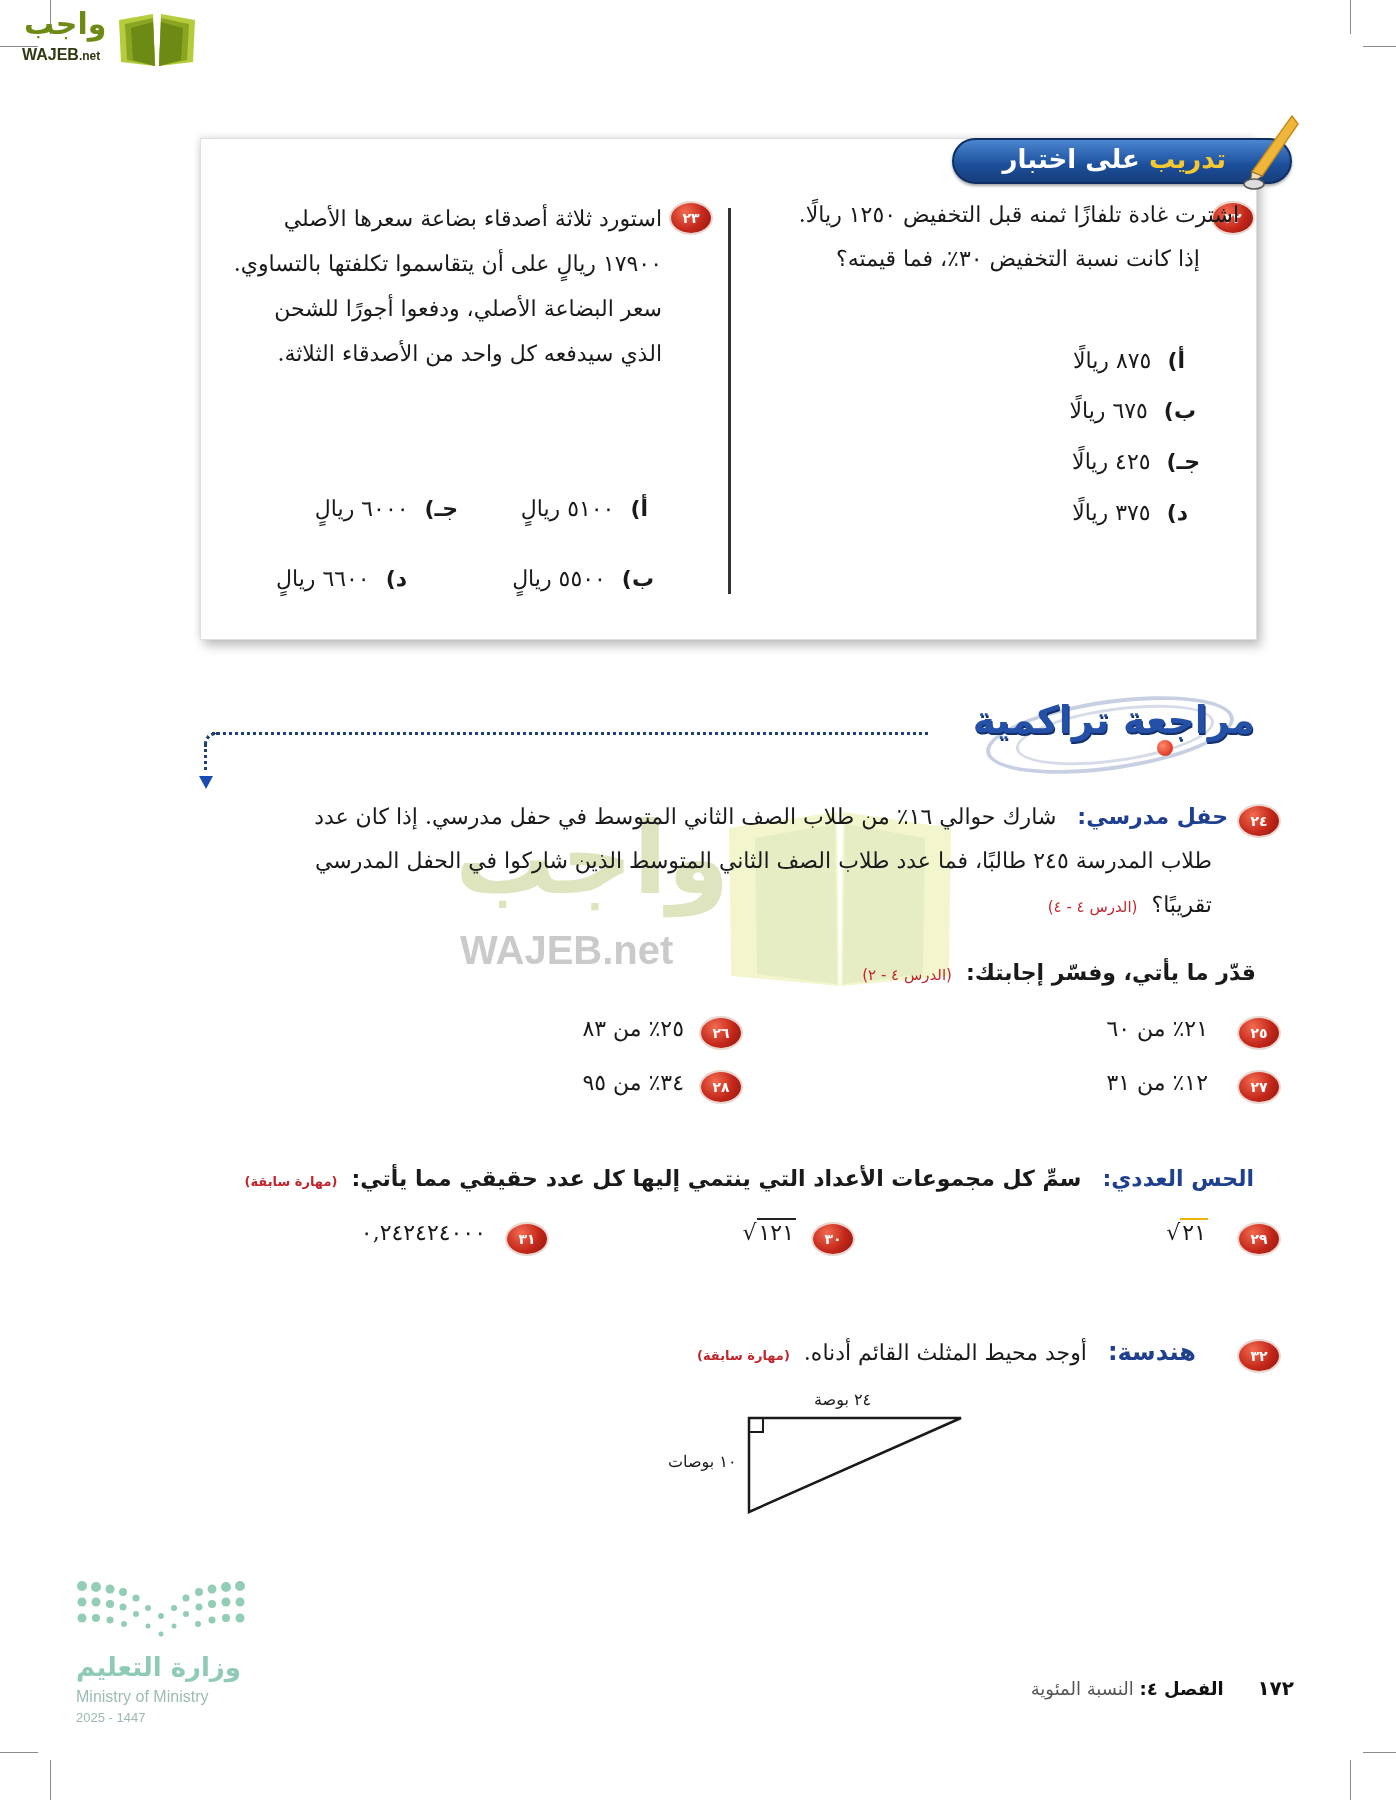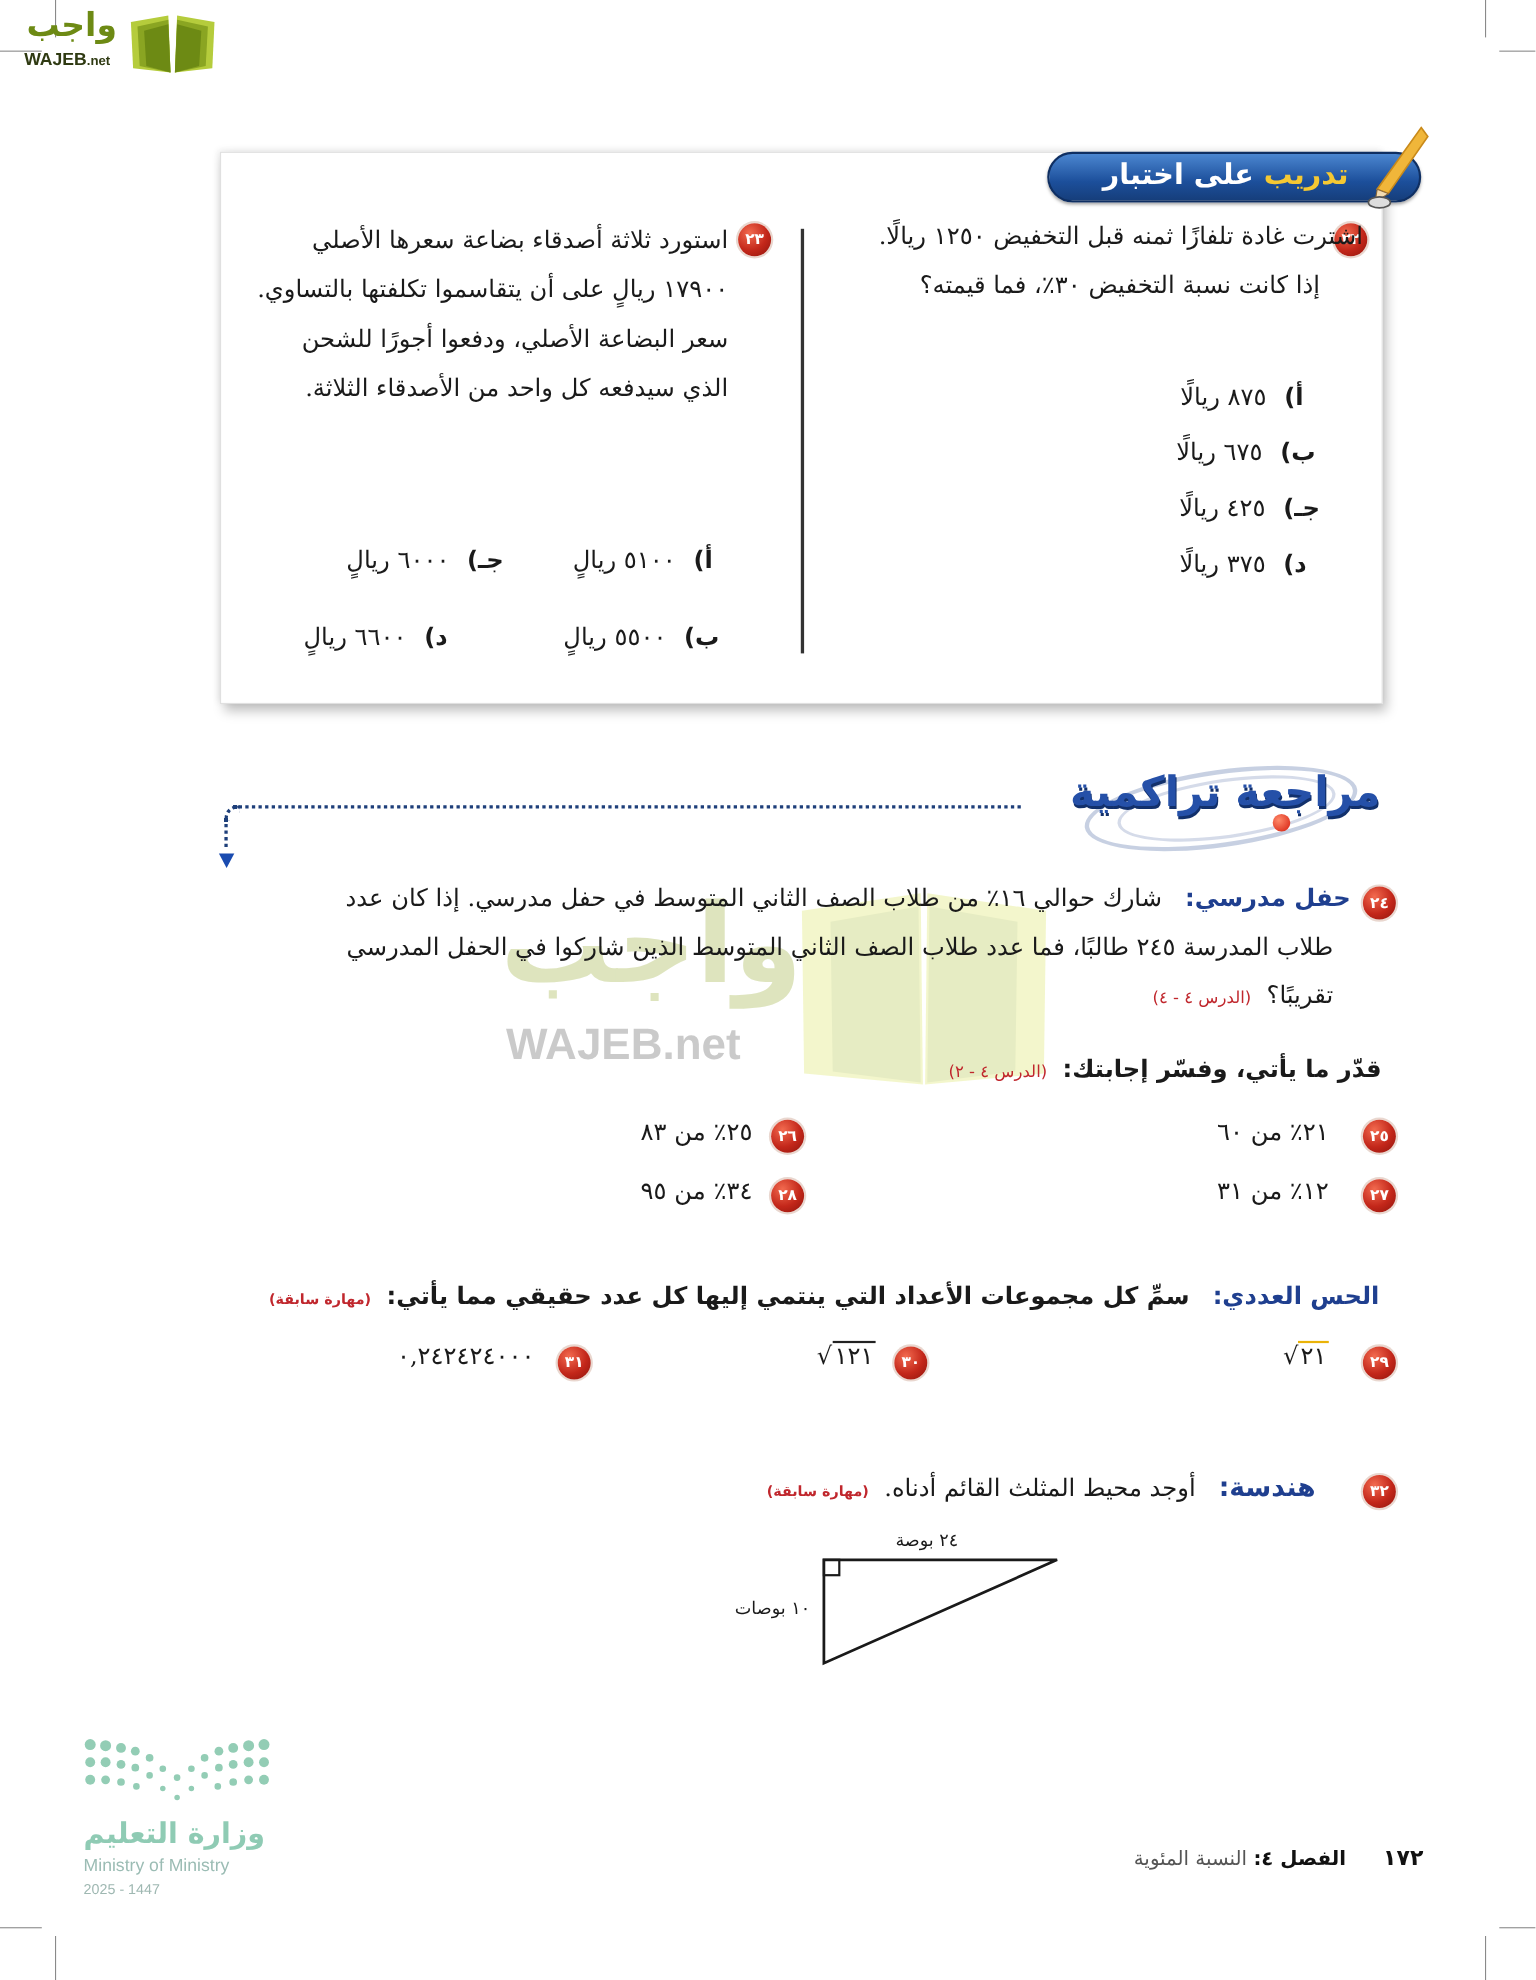--- a/index.html
+++ b/index.html
@@ -25,21 +25,21 @@
   .card-title { left: 952px; top: 138px; width: 340px; height: 46px; border-radius: 24px;
           background: linear-gradient(#4b86d0, #1c4f9b 60%, #163e7b); border: 2px solid #0f2f62;
           box-shadow: 0 2px 3px rgba(0,0,0,0.35); }
   .card-title-text { position: absolute; right: 64px; top: 4px; font-size: 26px; font-weight: bold; direction: rtl; color: #fff; white-space: nowrap; }
   .card-title-text .accent { color: #f4c833; }
   .pencil { left: 1240px; top: 110px; width: 60px; height: 80px; }
 
   .divider { left: 728px; top: 208px; width: 3px; height: 386px; background: #333; }
 
   .qtext { font-family: "DejaVu Serif", serif; font-size: 22px; line-height: 45px; color: #1a1a1a; direction: rtl; text-align: justify; }
-  .badge { position: absolute; width: 30px; height: 30px; border-radius: 50%;
+  .badge { position: absolute; width: 40px; height: 30px; border-radius: 50%;
            background: radial-gradient(circle at 35% 30%, #f26a4f, #c3271a 55%, #8e140c);
            color: #fff; font-size: 14px; font-weight: bold; text-align: center; line-height: 30px;
            box-shadow: 0 0 0 2px #e9d7cf; font-family: "DejaVu Sans", sans-serif; }
 
   .opt { position: absolute; font-family: "DejaVu Serif", serif; font-size: 22px; direction: rtl; white-space: nowrap; }
   .opt .lbl { font-weight: bold; font-family: "DejaVu Sans", sans-serif; margin-left: 16px; }
 
   
   .review-title { left: 925px; top: 694px; width: 340px; height: 80px; }
   .review-text { position: absolute; right: 10px; top: 4px; font-size: 38px; font-weight: bold; color: #2550a8; direction: rtl; white-space: nowrap;

